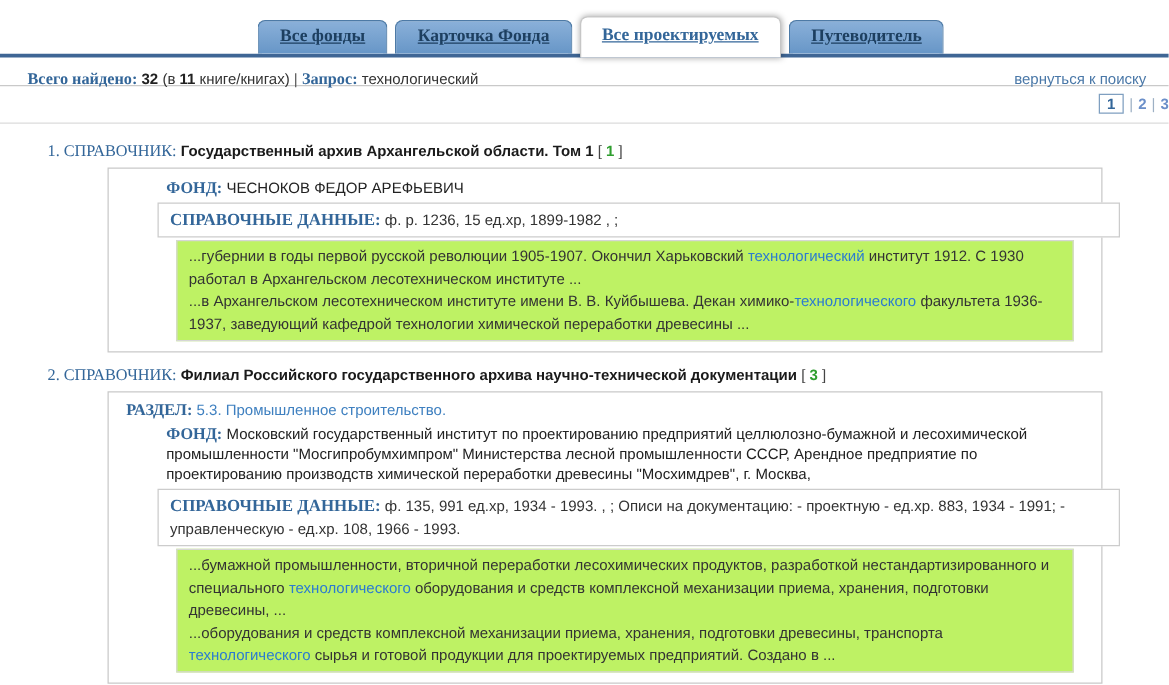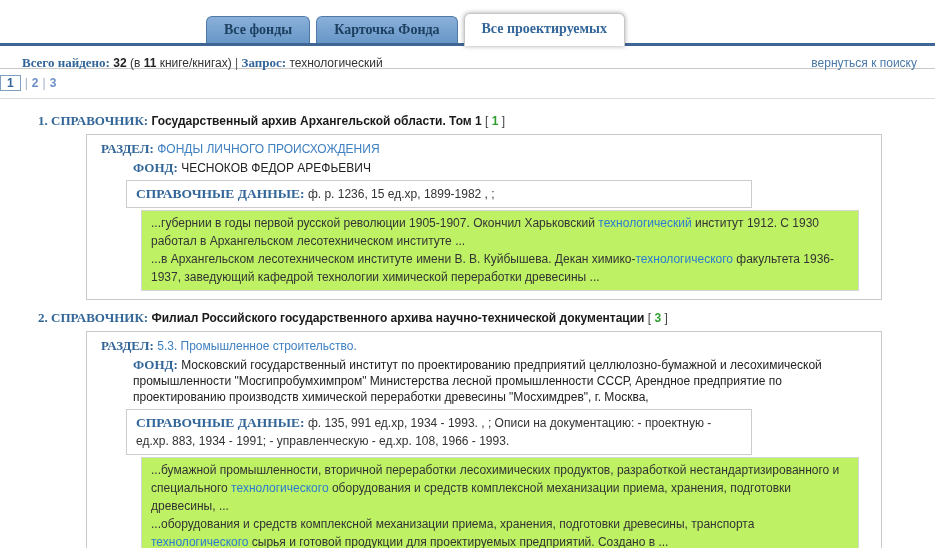--- a/index.html
+++ b/index.html
@@ -8,79 +8,80 @@
 
   
   .tabbar { position:relative; height:46px; display:flex; align-items:flex-end;
     padding-left:206px; gap:6px; }
   .tabbar::after { content:""; position:absolute; left:0; right:0; bottom:0;
     height:3px; background:#3f6695; }
   .tab { position:relative; z-index:1; height:27px; line-height:25px; padding:0 17px;
     background:linear-gradient(#8ab0d9,#6796c7); border:1px solid #4d7aa6;
     border-bottom:none; border-radius:6px 6px 0 0; margin-bottom:3px;
     font-family:"Liberation Serif", serif; font-weight:bold; font-size:14px;
-    color:#1d3f60; cursor:pointer; white-space:nowrap; }
+    color:#1d3f60; cursor:pointer; white-space:nowrap;text-decoration:underline; }
   .tab.active { z-index:2; height:33px; line-height:29px; margin-bottom:0;
     background:#fff; border:1px solid #c6c6c6; border-bottom:none;
     box-shadow:0 0 5px rgba(0,0,0,.35); color:#336699; }
 
   
   .summary-row { display:flex; justify-content:space-between; align-items:center;
     padding:16px 18px 4px 22px; border-bottom:1px solid #c9c9c9; height:23px; }
   .lbl { font-family:"Liberation Serif", serif; font-weight:bold; font-size:13px;
     color:#336699; }
   .num { font-weight:bold; color:#222; }
   .plain { color:#333; }
   .sep { color:#555; }
   .back-link { color:#4a78a8; text-decoration:none; cursor:pointer; }
 
   
-  .pagination-row { text-align:left; padding:6px 0 7px; border-bottom:1px solid #dcdcdc; }
+  .pagination-row { text-align:right; padding:6px 0 7px; border-bottom:1px solid #dcdcdc; }
   .pg-current { display:inline-block; border:1px solid #7f9fc0; padding:0 6px;
     color:#336699; font-weight:bold; }
   .pg-sep { color:#9db0c4; margin:0 4px; }
   .pg-link { color:#6b8fc9; font-weight:bold; text-decoration:none; cursor:pointer; }
 
   
   .results { padding:13px 10px 0 38px; }
   .result { margin-bottom:9px; }
   .res-title { line-height:17px; margin-bottom:4px; }
-  .res-label { font-family:"Liberation Serif", serif; font-weight:bold; font-size:13px;
+  .res-label { font-family:"Liberation Serif", serif; font-weight:normal; font-size:13px;
     color:#336699; }
   .res-name { font-weight:bold; color:#1a1a1a; }
   .res-bracket { color:#444; }
   .res-count { color:#2f9e2f; font-weight:bold; cursor:pointer; }
 
   .res-body { margin-left:48px; width:796px; border:1px solid #c9c9c9;
     background:#fff; padding:5px 10px 8px 14px; }
   .sec-line { line-height:17px; margin-bottom:2px; }
   .sec-link { color:#3f80c0; text-decoration:none; cursor:pointer; }
   .fund { margin-top:2px; }
   .fund-line { margin-left:32px; line-height:16px; margin-bottom:4px; color:#222;
     padding-right:6px; }
   .fund-name { color:#222; }
 
-  .ref-box { margin-left:25px; width:626px; border:1px solid #cccccc; background:#fff;
+  .ref-box { margin-left:25px; width:770px; border:1px solid #cccccc; background:#fff;
     padding:4px 9px; line-height:18px; }
   .lbl-big { font-family:"Liberation Serif", serif; font-weight:bold; font-size:13.5px;
     color:#336699; }
   .ref-val { color:#333; }
 
   .snip-box { margin-left:40px; width:718px; border:1px solid #d6d6d6; background:#bef264;
     padding:3px 9px 4px; margin-top:2px; }
   .snip-line { line-height:18px; color:#333; }
   .hl { color:#2b7bd0; }
 </style>
 </head>
 <body>
 
 <div class="tabbar">
     <div class="tab">Все фонды</div>
     <div class="tab">Карточка Фонда</div>
     <div class="tab active">Все проектируемых</div>
+    <div class="tab">Путеводитель</div>
   </div>
 
 <div class="summary-row">
   <div>
     <span class="lbl">Всего найдено:</span>
     <span class="num">32</span>
     <span class="plain">(в</span>
     <span class="num">11</span>
     <span class="plain">книге/книгах) </span>
     <span class="sep">|</span>
@@ -89,21 +90,20 @@
   </div>
   <a class="back-link">вернуться к поиску</a>
 </div>
 
 <div class="pagination-row"><span class="pg-current">1</span><span class="pg-sep">|</span><a class="pg-link">2</a><span class="pg-sep">|</span><a class="pg-link">3</a></div>
 
 <div class="results">
     <div class="result">
       <div class="res-title"><span class="res-label">1. СПРАВОЧНИК:</span> <span class="res-name">Государственный архив Архангельской области. Том 1</span> <span class="res-bracket">[ <span class="res-count">1</span> ]</span></div>
       <div class="res-body">
-        <div class="sec-line"><span class="lbl">РАЗДЕЛ:</span> <a class="sec-link">ФОНДЫ ЛИЧНОГО ПРОИСХОЖДЕНИЯ</a></div>
         <div class="fund">
           <div class="fund-line"><span class="lbl">ФОНД:</span> <span class="fund-name">ЧЕСНОКОВ ФЕДОР АРЕФЬЕВИЧ</span></div>
           <div class="ref-box"><span class="lbl-big">СПРАВОЧНЫЕ ДАННЫЕ:</span> <span class="ref-val">ф. р. 1236, 15 ед.хр, 1899-1982 , ;</span></div>
           <div class="snip-box">
             <div class="snip-line"><span>...губернии в  годы первой русской революции 1905-1907. Окончил Харьковский </span><span class="hl">технологический</span><span> институт 1912. С 1930 работал в Архангельском лесотехническом институте ...</span></div>
             <div class="snip-line"><span>...в  Архангельском лесотехническом институте имени В. В. Куйбышева. Декан химико-</span><span class="hl">технологического</span><span> факультета 1936-1937, заведующий кафедрой технологии химической переработки древесины ...</span></div>
           </div>
         </div>
       </div>
     </div>

